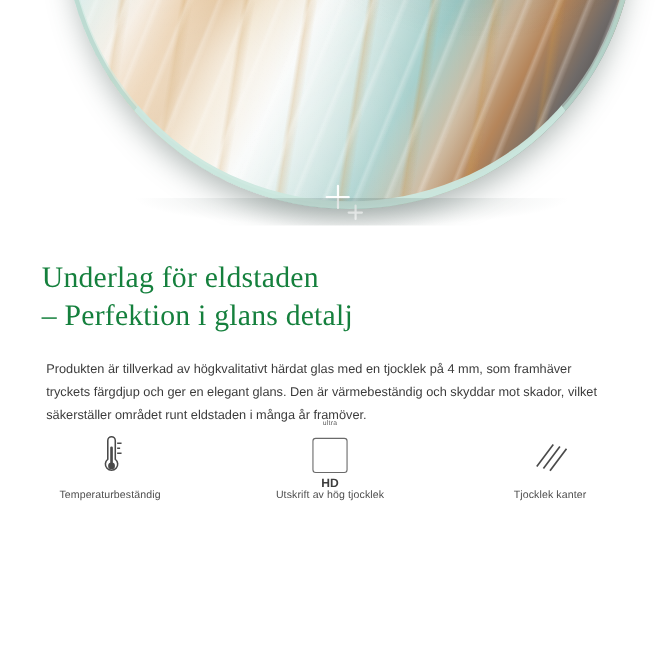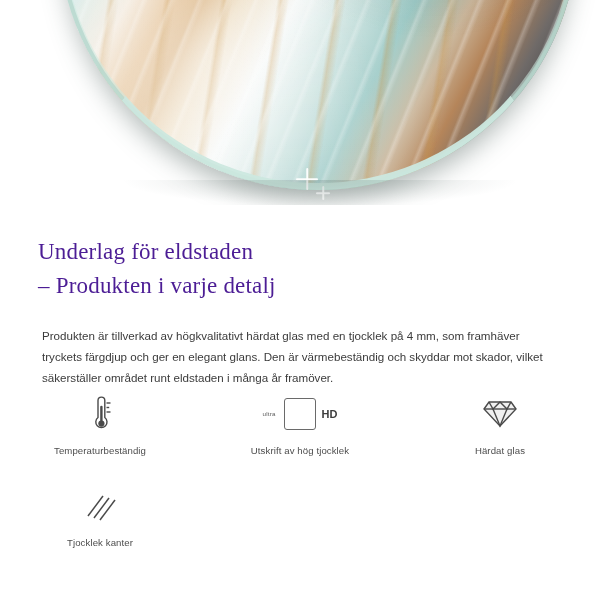--- a/index.html
+++ b/index.html
@@ -144,23 +144,23 @@
     position: absolute;
     left: 0;
     top: 205px;
     width: 600px;
   }
   .headline {
     margin: 0;
     padding: 30px 38px 0 38px;
     font-family: "Liberation Serif", serif;
     font-weight: 400;
-    font-size: 23px;
+    font-size: 27px;
     line-height: 34px;
-    color: #4c1d95;
+    color: #15803d;
     letter-spacing: 0.2px;
   }
   .headline .line2 { display: block; }
   .paragraph {
     margin: 4px;
     padding: 18px 52px 0 38px;
     font-size: 11.6px;
     line-height: 21px;
     color: #3b3b3b;
   }
@@ -194,21 +194,21 @@
     color: #4d4d4d;
     text-align: center;
     letter-spacing: 0.1px;
   }
   .ultrahd-box {
     width: 30px;
     height: 30px;
     border: 1.4px solid #6a6a6a;
     border-radius: 3px;
     display: flex;
-    flex-direction: row;
+    flex-direction: column;
     align-items: center;
     justify-content: center;
     line-height: 1;
     gap: 46px;
   }
   .ultrahd-box .u1 { font-size: 6.2px; letter-spacing: 0.2px; color: #5a5a5a; }
   .ultrahd-box .u2 { font-size: 11px; font-weight: bold; color: #3d3d3d; margin-top: 1px; }
 </style>
 </head>
 <body>
@@ -220,21 +220,21 @@
     <div class="plate-rim"></div>
     <div class="plate-edge-shine"></div>
     <div class="sparkle s1"></div>
     <div class="sparkle s2"></div>
     <div class="hero-shadow"></div>
   </div>
 
   <div class="content">
     <h1 class="headline">
       <span>Underlag för eldstaden</span>
-      <span class="line2">– Produkten i varje detalj</span>
+      <span class="line2">– Perfektion i glans detalj</span>
     </h1>
     <p class="paragraph">Produkten är tillverkad av högkvalitativt härdat glas med en tjocklek på 4 mm, som framhäver tryckets färgdjup och ger en elegant glans. Den är värmebeständig och skyddar mot skador, vilket säkerställer området runt eldstaden i många år framöver.</p>
   </div>
 
   <div class="features">
 
     <div class="feature">
       <div class="feature-icon">
         <svg width="30" height="40" viewBox="0 0 30 40" fill="none" stroke="#4a4a4a" stroke-width="1.4">
           <path d="M13 6.5a3.4 3.4 0 0 1 6.8 0v17a5.6 5.6 0 1 1-6.8 0z"></path>
@@ -252,31 +252,20 @@
       <div class="feature-icon">
         <div class="ultrahd-box">
           <span class="u1">ultra</span>
           <span class="u2">HD</span>
         </div>
       </div>
       <div class="feature-label">Utskrift av hög tjocklek</div>
     </div>
 
 
-    <div class="feature">
-      <div class="feature-icon">
-        <svg width="36" height="34" viewBox="0 0 36 34" fill="none" stroke="#4a4a4a" stroke-width="1.4">
-          <path d="M7 5h22l5 7-16 17L2 12z" fill="#4a4a4a" fill-opacity="0.08"></path>
-          <path d="M2 12h32"></path>
-          <path d="M7 5l4 7 7-7 7 7 4-7"></path>
-          <path d="M11 12l7 17 7-17"></path>
-        </svg>
-      </div>
-      <div class="feature-label">Härdat glas</div>
-    </div>
 
     <div class="feature">
       <div class="feature-icon">
         <svg width="34" height="34" viewBox="0 0 34 34" fill="none" stroke="#4a4a4a" stroke-width="1.5">
           <path d="M5 27L20 7"></path>
           <path d="M11 29L26 9"></path>
           <path d="M17 31L32 11"></path>
         </svg>
       </div>
       <div class="feature-label">Tjocklek kanter</div>

